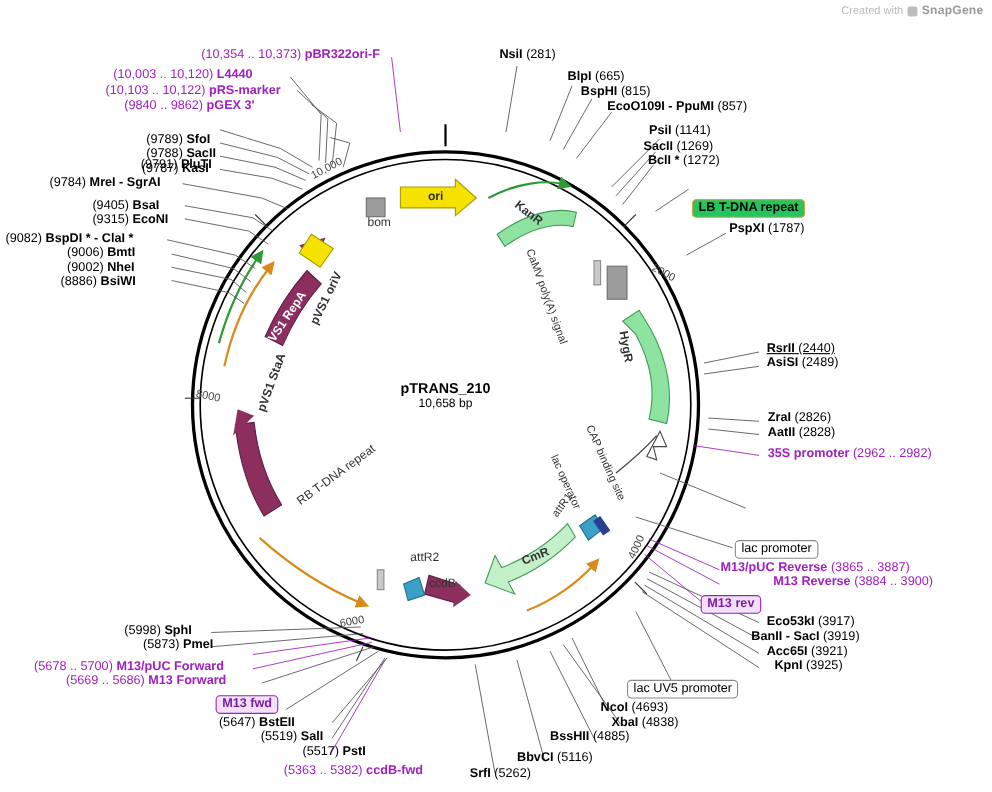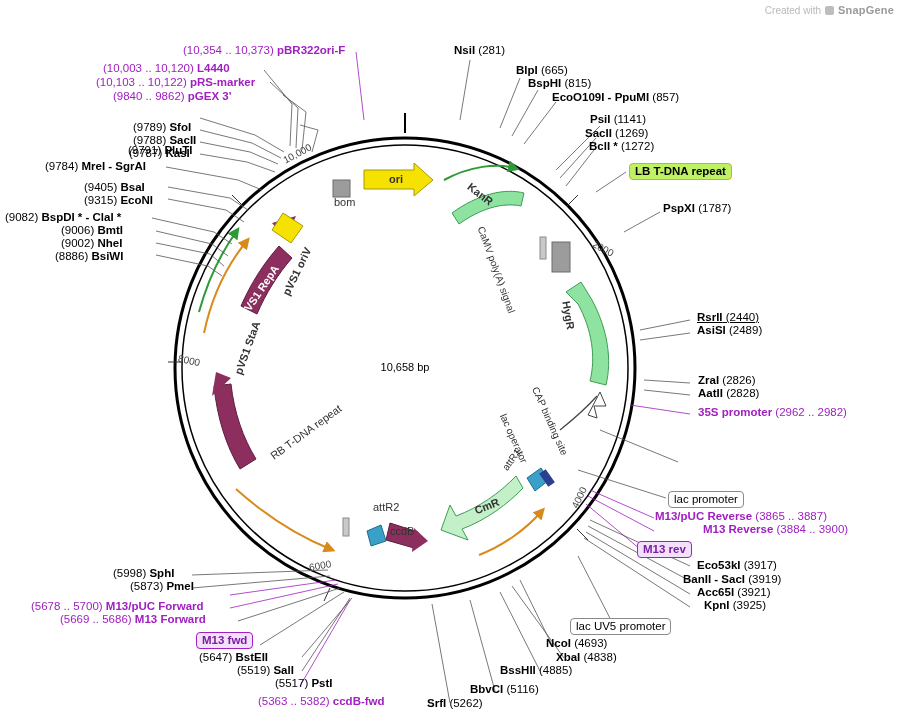--- a/index.html
+++ b/index.html
@@ -31,21 +31,21 @@
     white-space:nowrap;
     line-height:13px;
   }
   .lbl b{font-weight:bold;}
   .pos{color:#000;font-weight:normal;}
   .purple{color:#a020c0;}
   .boxed{
     border:1px solid #8a8a8a;border-radius:4px;
     padding:1px 5px;background:#fff;
   }
-  .boxed.orange{border-color:#d9a441;background:#bef264;}
+  .boxed.orange{border-color:#d9a441;background:#22c55e;margin-top:18px;}
   .boxed.violet{border:1px solid #a020c0;background:#f3e0fa;color:#7a1ea0;}
   .center-name{
     position:absolute;text-align:center;font-weight:bold;font-size:13px;
   }
   .center-bp{
     position:absolute;text-align:center;font-size:11px;
   }
   .ruler{
     position:absolute;font-size:10px;color:#444;
   }
@@ -216,20 +216,21 @@
       <path d="M302,671 L350,598"></path>
       <path d="M260,645 L344,592"></path>
       <path d="M238,621 L340,588"></path>
       <path d="M230,608 L338,584" stroke="#a020c0"></path>
       <path d="M230,595 L336,580" stroke="#a020c0"></path>
       <path d="M192,588 L330,576"></path>
       <path d="M192,575 L328,570"></path>
     </g>
   </svg>
 
+  <div class="center-name" style="left:305px;top:345px;width:200px;">pTRANS_210</div>
   <div class="center-bp" style="left:305px;top:361px;width:200px;">10,658 bp</div>
 
   <div class="ruler rot-10000" style="left:282px;top:148px;">10,000</div>
   <div class="ruler rot-2000" style="left:592px;top:243px;">2000</div>
   <div class="ruler rot-4000" style="left:568px;top:492px;">4000</div>
   <div class="ruler rot-6000" style="left:309px;top:560px;">6000</div>
   <div class="ruler rot-8000" style="left:178px;top:355px;">8000</div>
 
   <div class="featlabel" style="left:389px;top:173px;color:#333;">ori</div>
   <div class="featlabel" style="left:334px;top:196px;color:#333;font-weight:normal;">bom</div>

